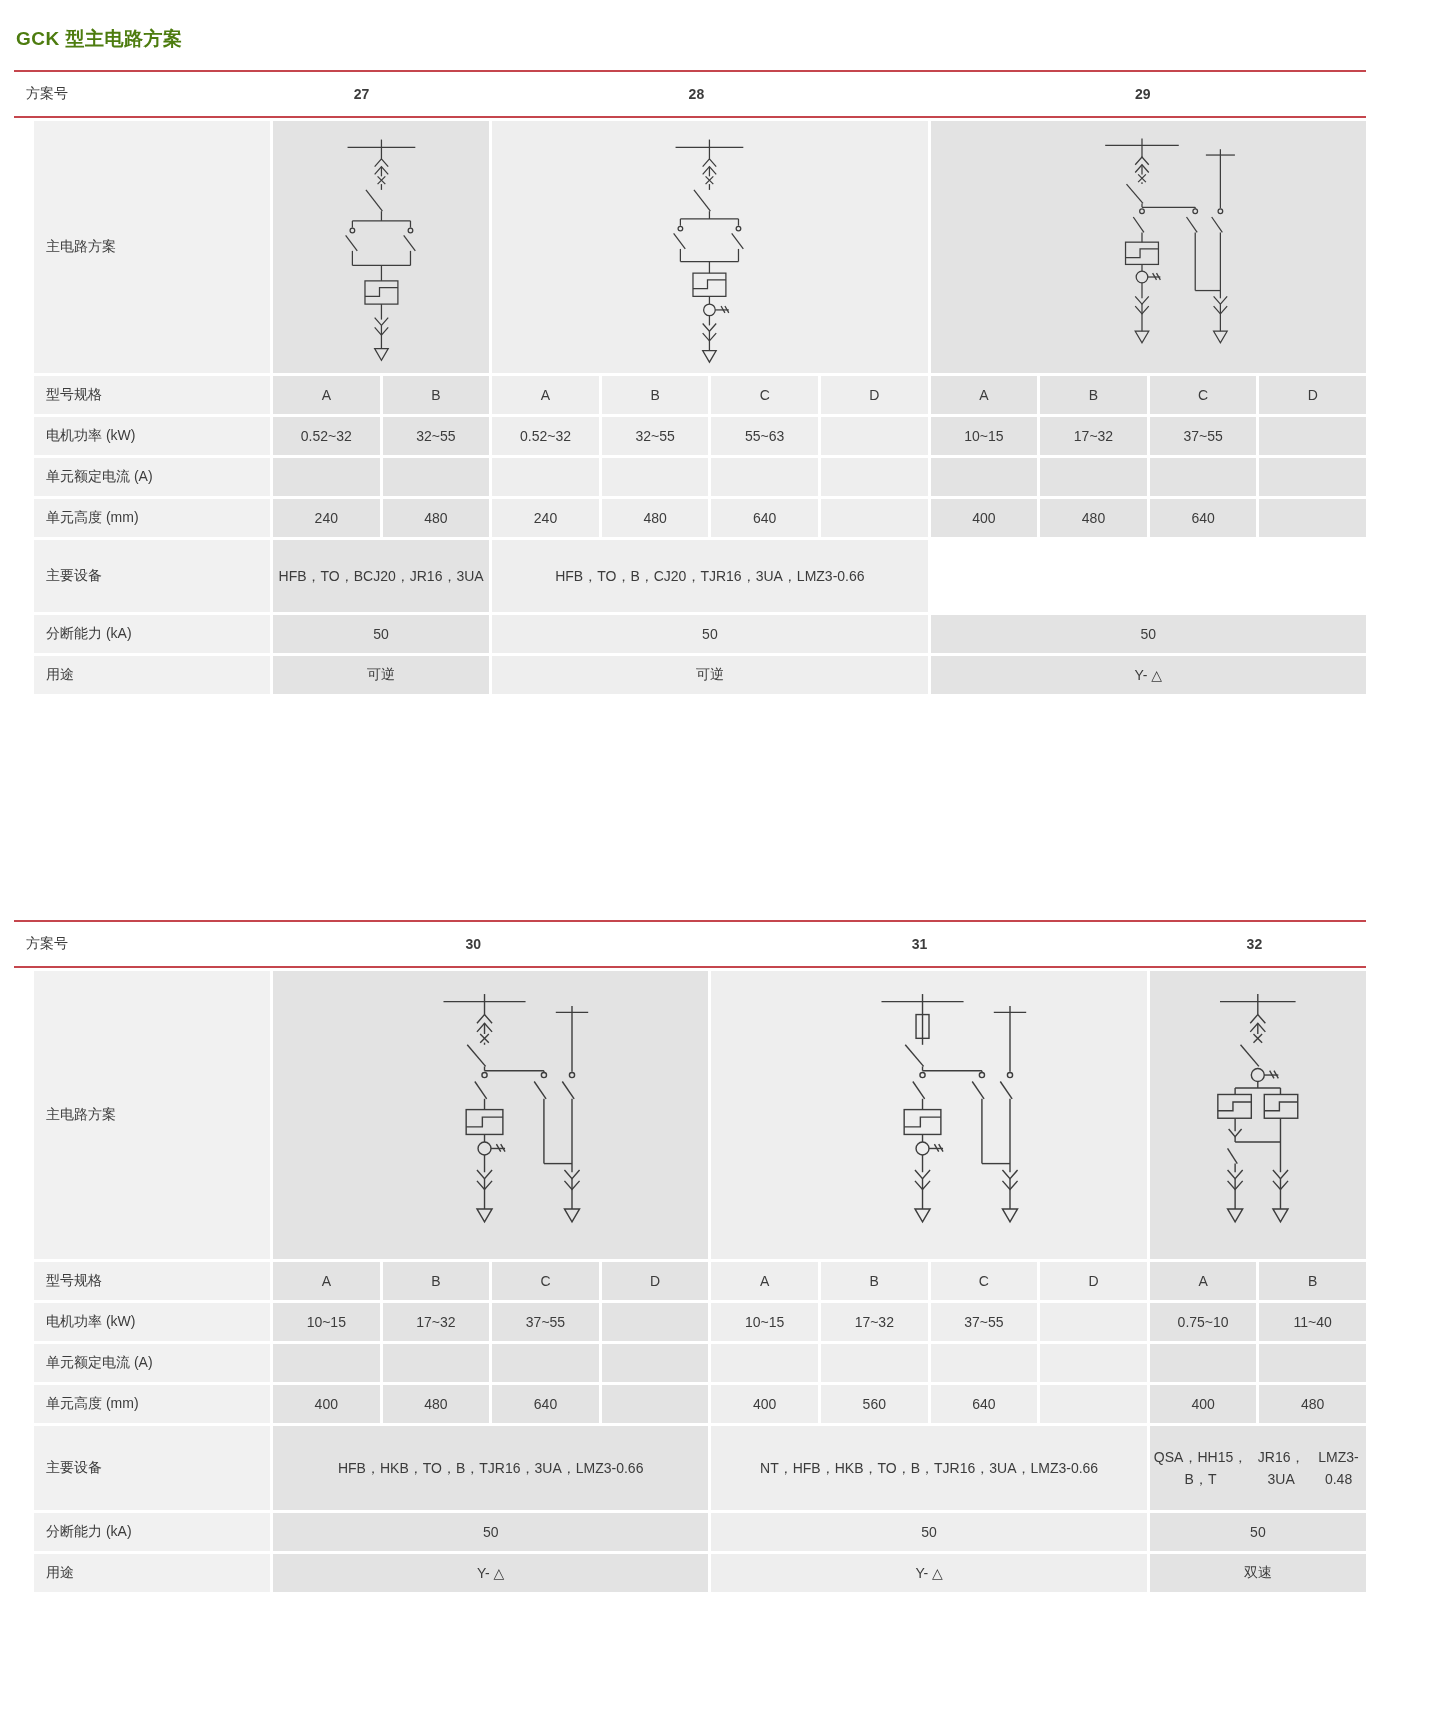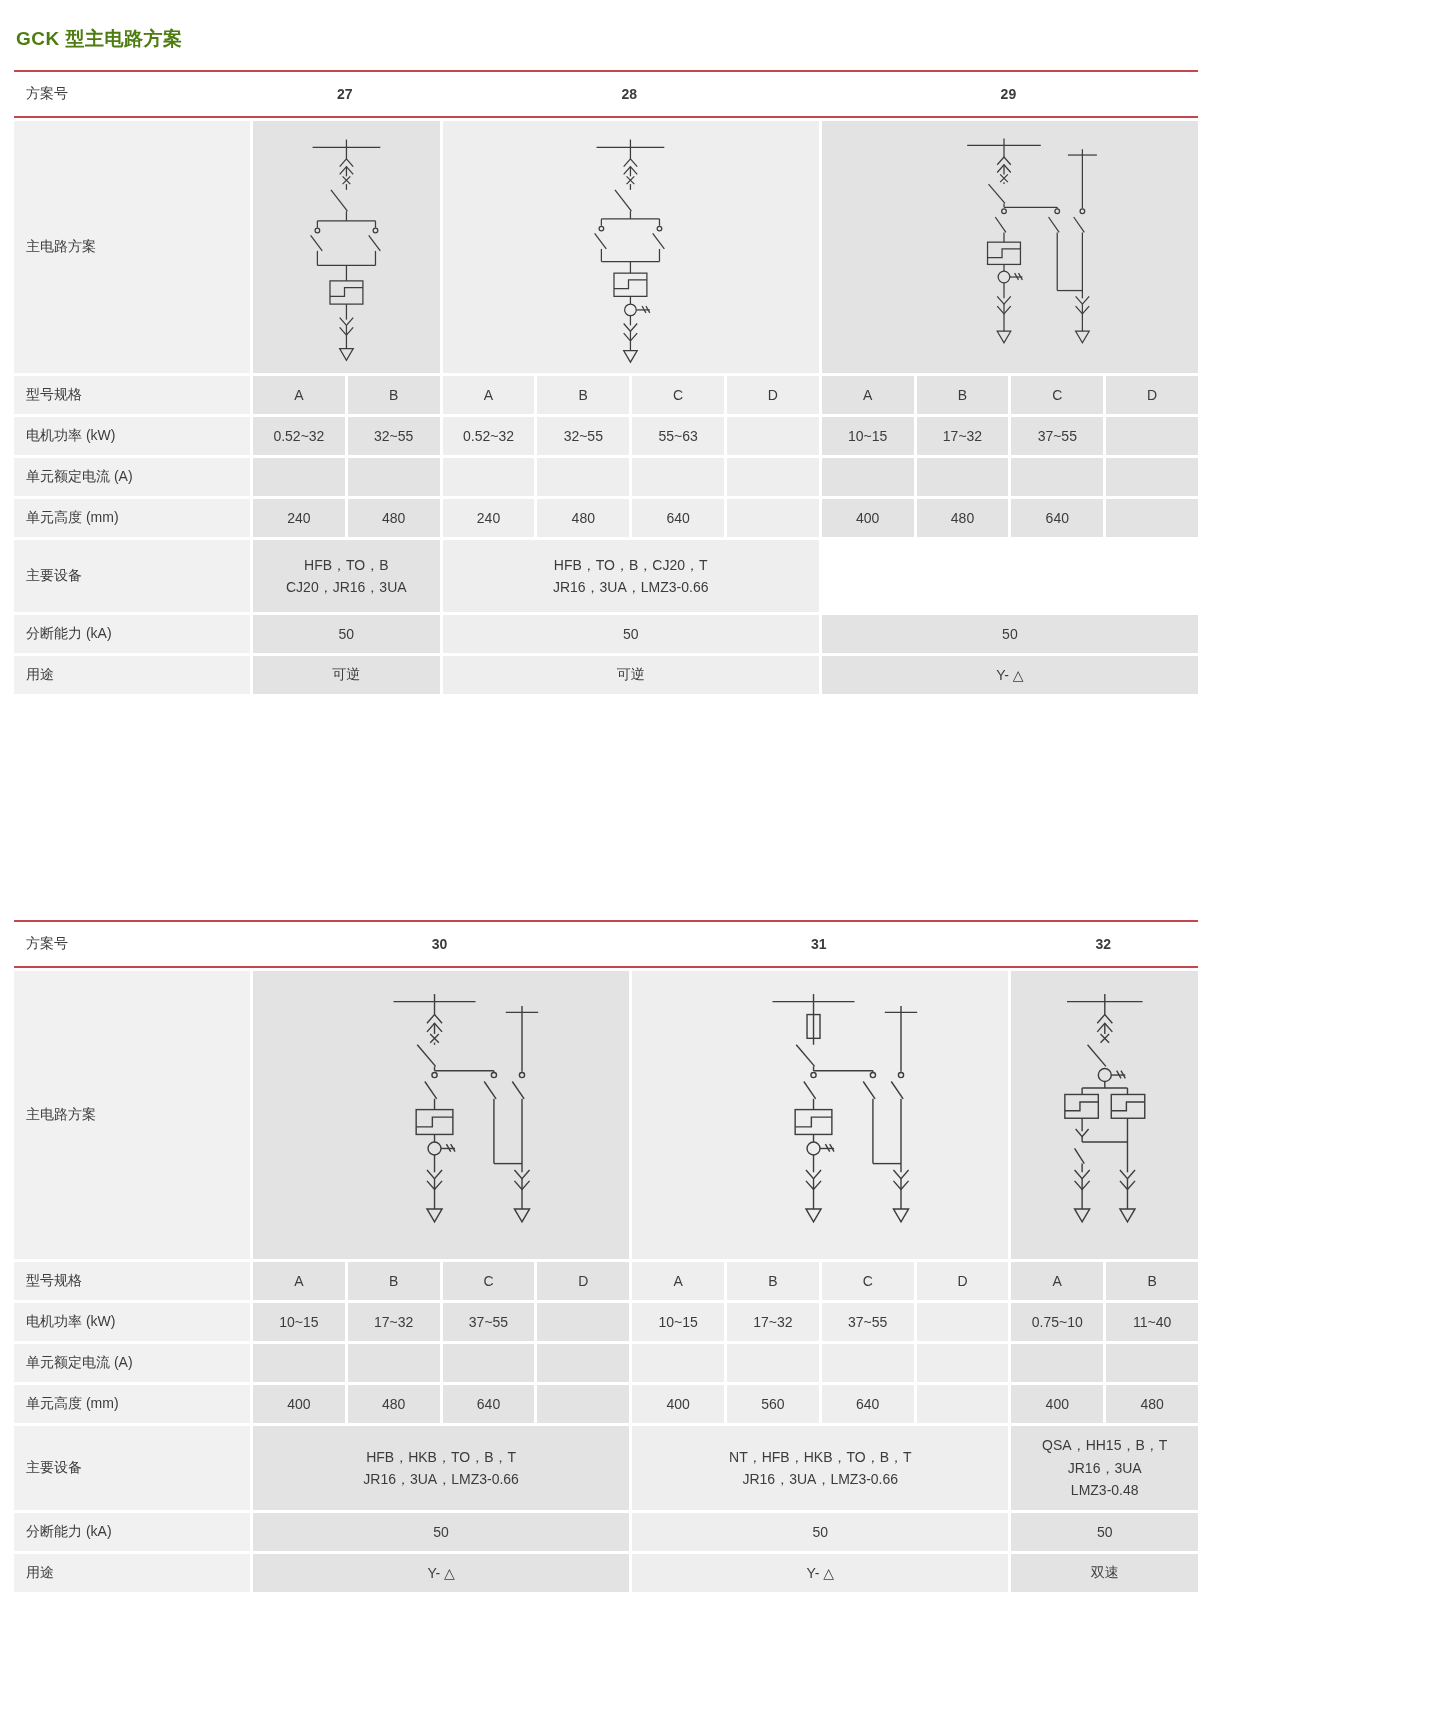--- a/index.html
+++ b/index.html
@@ -1,39 +1,39 @@
 <!DOCTYPE html>
 <html><head>
 <meta charset="utf-8">
 <style>
   * { box-sizing: border-box; }
   html,body { margin:0; padding:0; background:#ffffff; }
   body { width:1440px; font-family:"Liberation Sans","DejaVu Sans",sans-serif; color:#3c3c3c; }
   .page { width:1440px; height:1720px; padding:26px 14px 0 14px; overflow:hidden; }
   .title { margin:0 0 18px 2px; font-size:19px; font-weight:700; color:#4d7c0f; letter-spacing:.5px; }
 
-  .scheme-table { width:1184px; }
+  .scheme-table { width:1352px; }
   .table2 { margin-top:226px; }
 
   .thead { display:grid; grid-template-columns:236px repeat(10,1fr); align-items:center;
            height:48px; border-top:2px solid #c5464d; border-bottom:2px solid #c5464d; font-size:14px; }
   .th-label { padding-left:12px; }
   .th-no { text-align:center;font-weight:bold; }
   .sp2 { grid-column:span 2; } .sp4 { grid-column:span 4; }
 
-  .tbody { padding-top:3px; font-size:14px; }
+  .tbody { padding-top:3px; font-size:14px;margin-left:20px; }
   .trow { display:grid; grid-template-columns:236px repeat(10,1fr); gap:3px; margin-bottom:3px; }
   .cell { display:flex; align-items:center; justify-content:center; min-height:38px; text-align:center; }
   .label-cell { background:#f1f1f1; justify-content:flex-start; text-align:left; padding-left:12px; }
   .c-dark { background:#e3e3e3; }
   .c-light { background:#eeeeee; }
 
   .t1 .dcell { height:252px; }
   .t2 .dcell { height:288px; }
-  .eq-cell { flex-direction:column; line-height:1.6; }
+  .eq-cell { flex-direction:row; line-height:1.6; }
   .t1 .eq-cell { min-height:72px; }
   .t2 .eq-cell { min-height:84px; }
 
   svg.diag { display:block; }
   .t1 svg.diag { height:242px; }
   .t2 svg.diag { height:270px; }
   .defs-holder { position:absolute; width:0; height:0; overflow:hidden; }
 </style>
 </head>
 <body>

